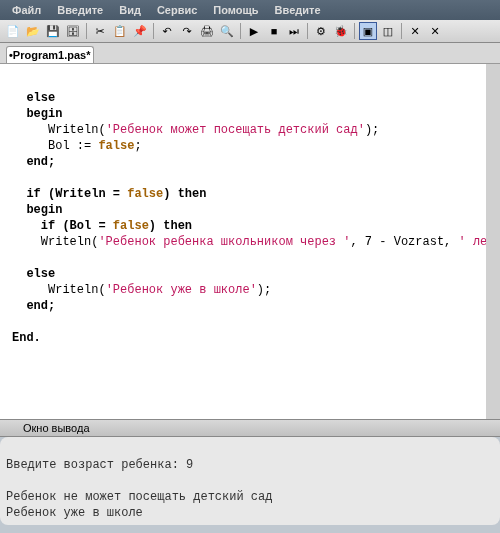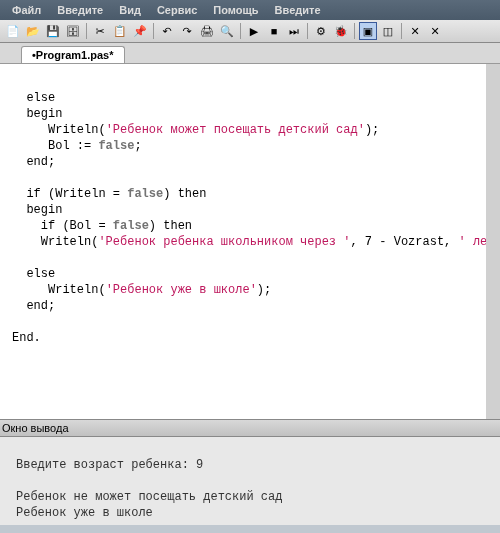--- a/index.html
+++ b/index.html
@@ -56,56 +56,57 @@
   background: #d8d8d8;
   display: flex;
   padding-top: 3px;
   border-bottom: 1px solid #999;
 }
 .tab {
   background: #fff;
   border: 1px solid #999;
   border-bottom: none;
   border-radius: 3px 3px 0 0;
-  padding: 2px 10px;
-  margin-left: 21px;
+  padding: 2px 2px;
+  margin-left: 6px;
   font-size: 11px;
   font-weight: bold;
   cursor: pointer;
 }
 .editor {
   background: #fff;
   height: 355px;
   padding: 10px 12px;
   font-family: "Courier New", monospace;
   font-size: 12px;
   line-height: 16px;
   white-space: pre;
   overflow: hidden;
   border-right: 14px solid #d0d0d0;
   position: relative;
 }
-.kw { color: #000; font-weight: normal; }
+.kw { color: #000; font-weight: bold; }
 .str { color: #be185d; }
-.bool { color: #737373; font-weight: bold; margin-top: 16px; }
+.bool { color: #a16207; font-weight: bold; margin-top: 16px; }
 .output-title {
   background: linear-gradient(#d8d8d8, #c0c0c0);
-  padding: 2px 2px;
+  padding: 2px 23px;
   border-top: 1px solid #888;
   border-bottom: 1px solid #888;
   font-size: 11px;
 }
 .output {
   background: #e8e8e8;
   font-family: "Courier New", monospace;
   font-size: 12px;
-  padding: 4px 16px;
+  padding: 4px 6px;
   line-height: 16px;
   white-space: pre;
   color: #333;
+  border-radius: 8px;
 }
 </style>
 </head>
 <body>
 
 <div class="menubar">
   <span>Файл</span>
   <span>Введите</span>
   <span>Вид</span>
   <span>Сервис</span>

